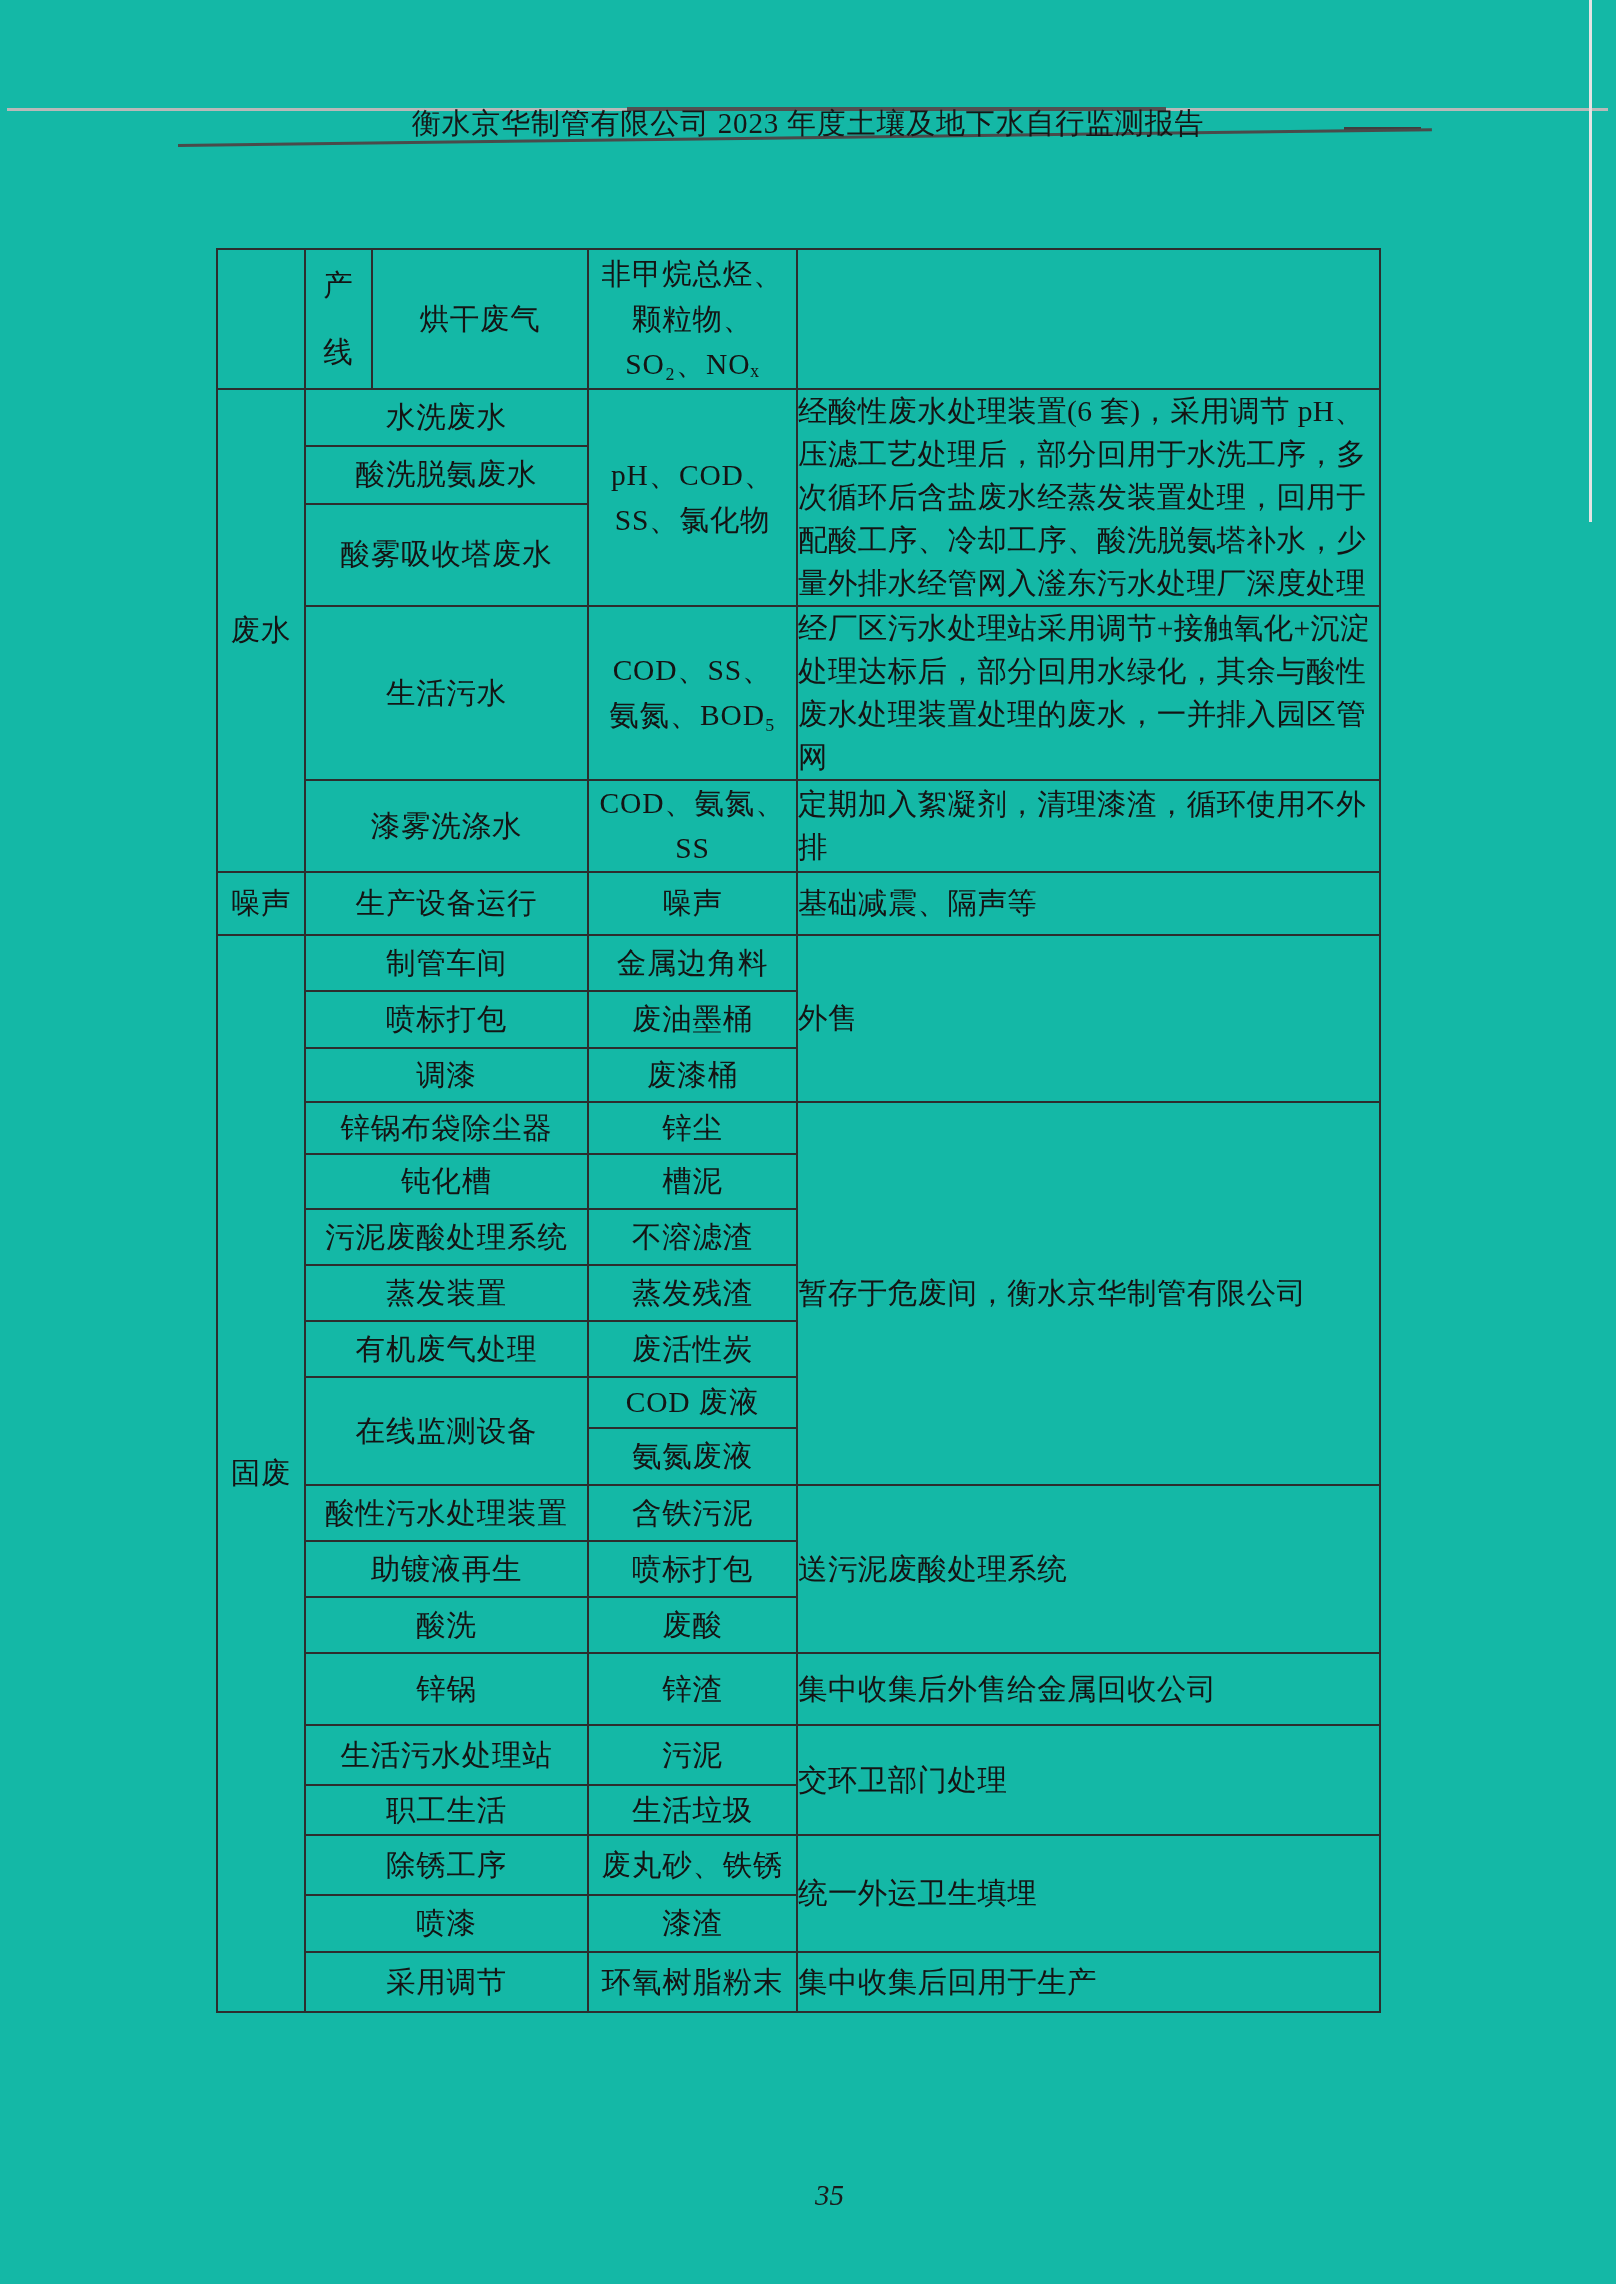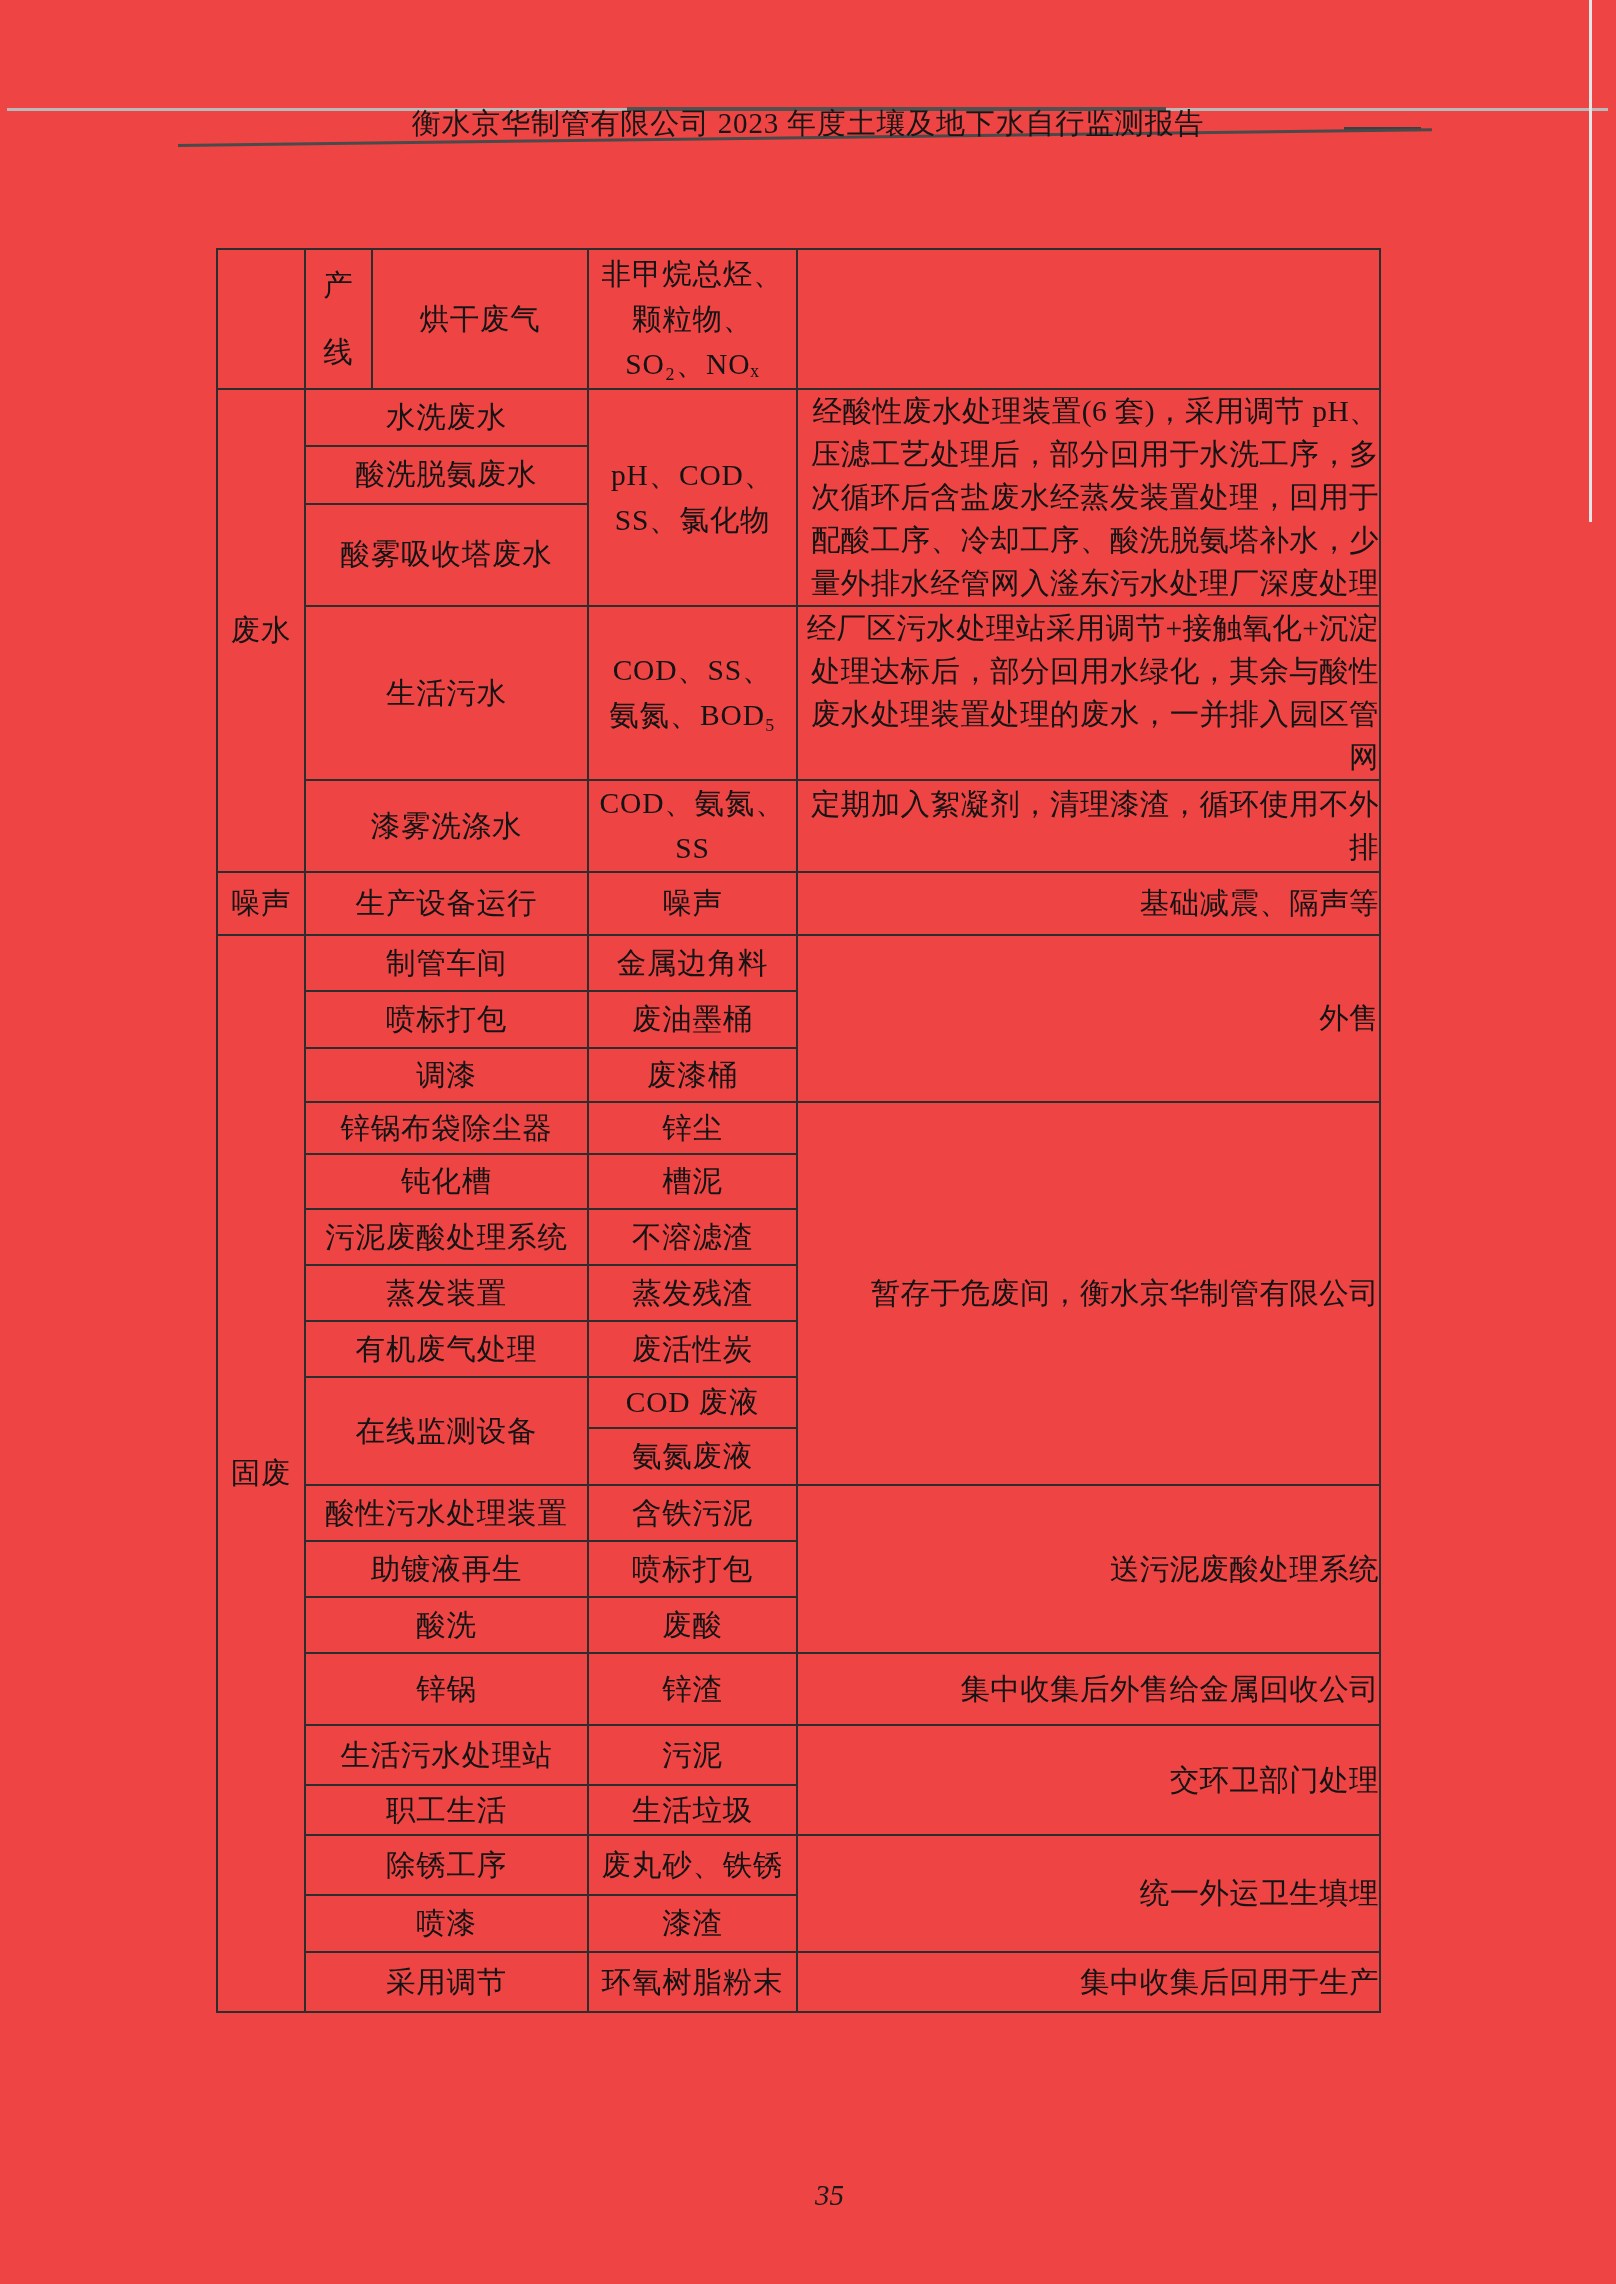--- a/index.html
+++ b/index.html
@@ -6,21 +6,21 @@
     margin: 0;
     padding: 0;
     background: #ffffff;
     font-family: "Liberation Serif", "DejaVu Serif", serif;
     color: #141414;
   }
   .page {
     position: relative;
     width: 1616px;
     height: 2284px;
-    background: #ef4444;
+    background: #14b8a6;
     overflow: hidden;
   }
   
   .rule-top-base {
     position: absolute; left: 6.7px; top: 108px;
     width: 1601px; height: 3.4px; background: #b9b9b9;
   }
   .rule-top-dark {
     position: absolute; left: 627px; top: 107px;
     width: 539px; height: 4.2px; background: #515151;
@@ -58,21 +58,21 @@
     padding: 0;
   }
   td.c {
     text-align: center;
     white-space: pre-line;
     line-height: 45px;
     letter-spacing: 0.8px;
   }
   td.sub { line-height: 67px; }
   td.t {
-    text-align: right;
+    text-align: left;
     white-space: pre-line;
     line-height: 43px;
     padding: 5px 11px 5px 10px;
     letter-spacing: 0.4px;
   }
   
   .page-number {
     position: absolute; left: 783px; top: 2179px; width: 93px;
     text-align: center; font-size: 29px; color: #1b1b1b; font-style: italic;
   }

